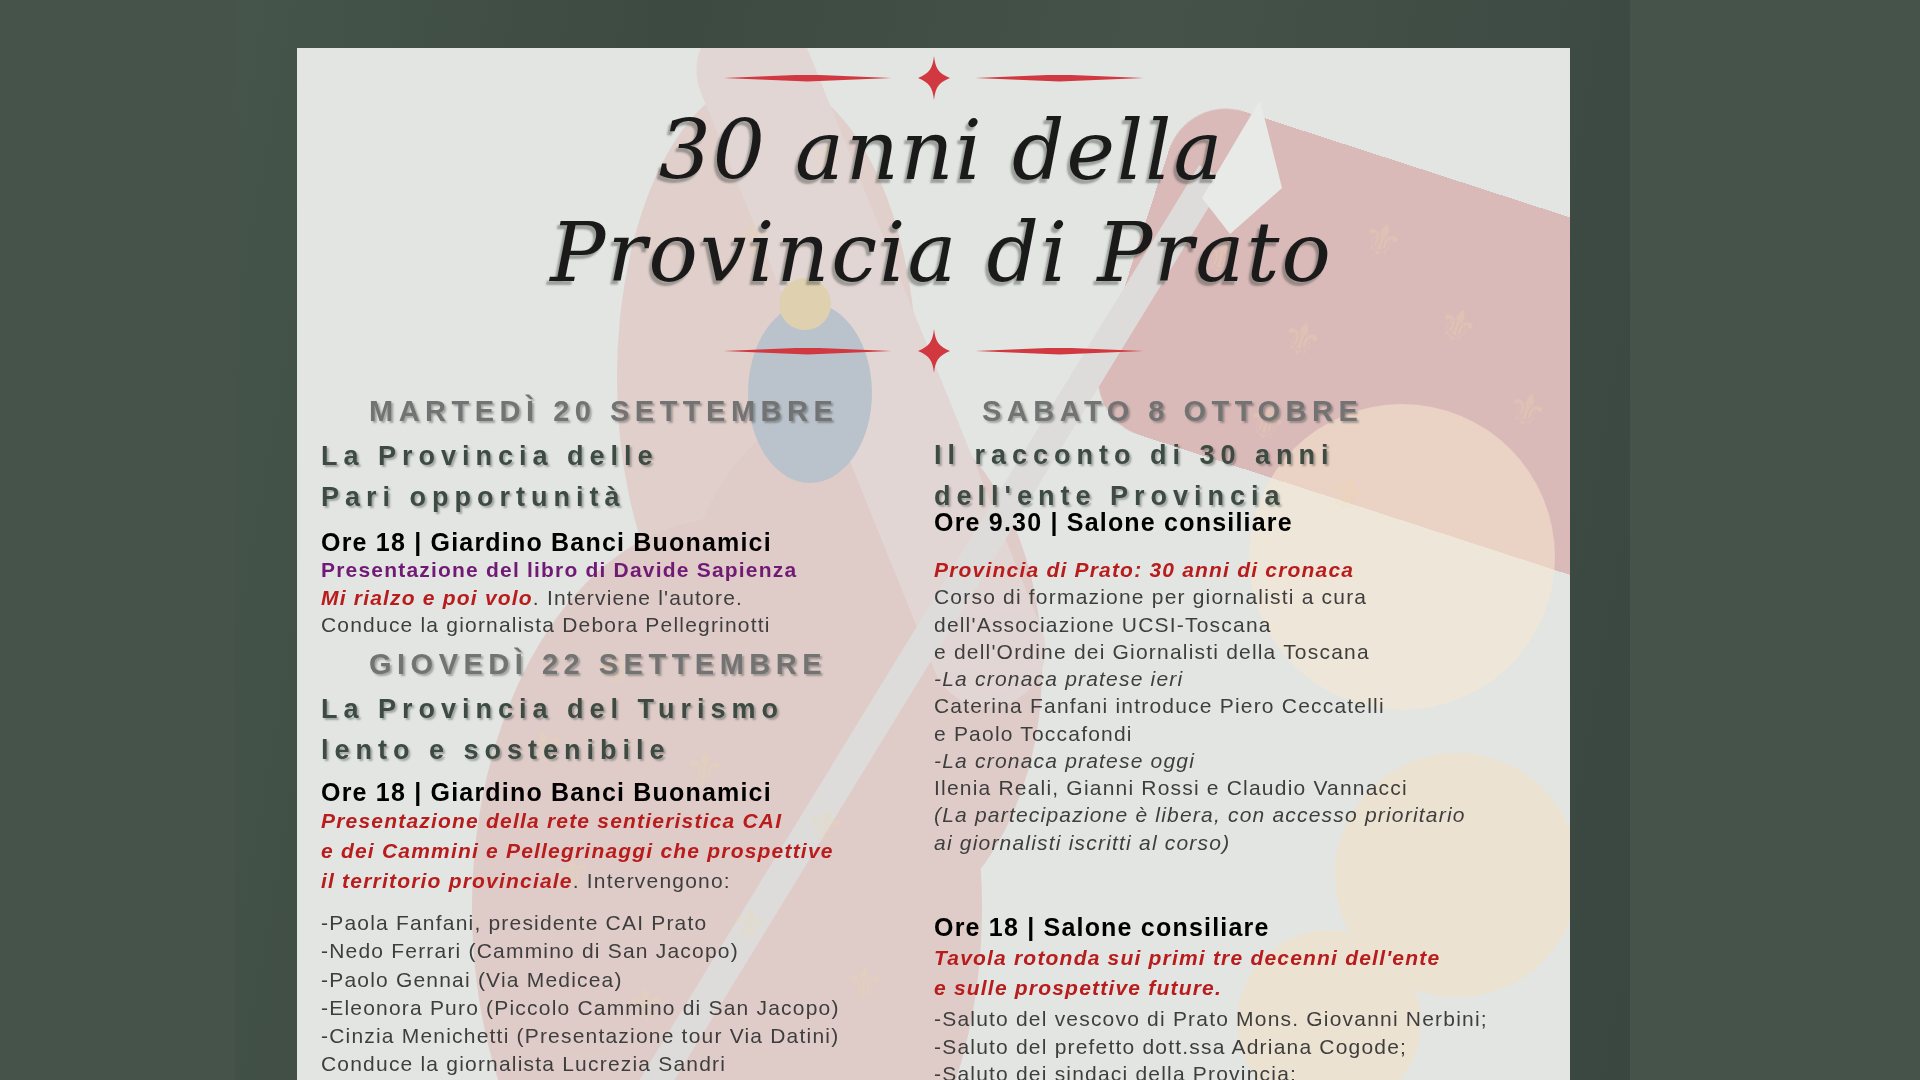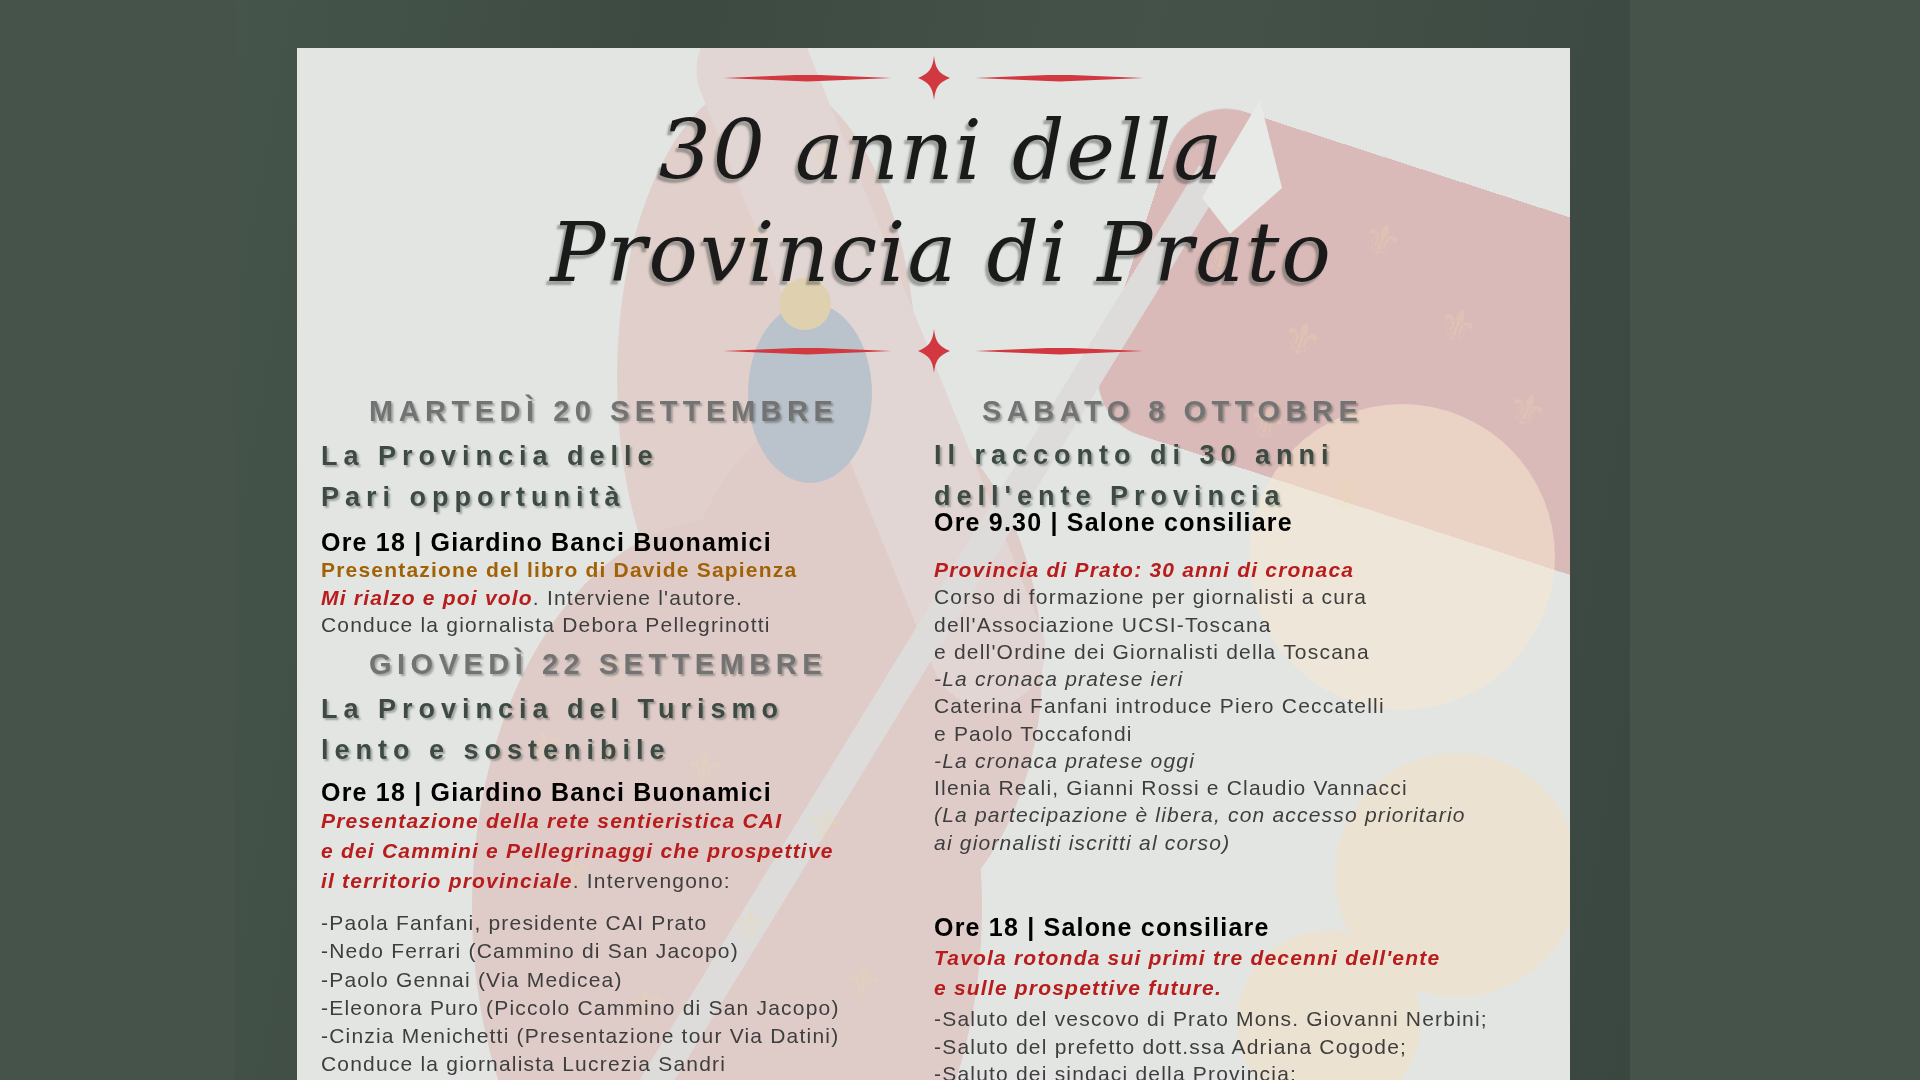--- a/index.html
+++ b/index.html
@@ -32,21 +32,21 @@
     color:#737373;text-shadow:2px 2px 2px rgba(40,50,44,.35);white-space:nowrap;margin-left:48px;}
   .sub{position:absolute;font-weight:bold;font-size:27px;letter-spacing:6px;
     line-height:41px;color:#3d4b43;text-shadow:2px 2px 2px rgba(40,50,44,.35);white-space:nowrap;}
   .ore{position:absolute;font-weight:bold;font-size:25px;letter-spacing:1.2px;
     color:#000000;white-space:nowrap;}
   .bodyb{position:absolute;font-size:21px;letter-spacing:1.2px;line-height:27.5px;
     color:#3e3e3e;white-space:nowrap;}
   .lh30{line-height:30px;}
   .lh28{line-height:28.3px;margin-top:12px;}
   .lh27{line-height:27.3px;}
-  .b{font-weight:bold;color:#a16207;}
+  .b{font-weight:bold;color:#701a75;}
   .bi{font-weight:bold;font-style:italic;color:#b91c1c;}
   .it{font-style:italic;}
 </style>
 </head>
 <body>
 
 <div class="stage">
   <div class="poster">
     <div class="card">
 

